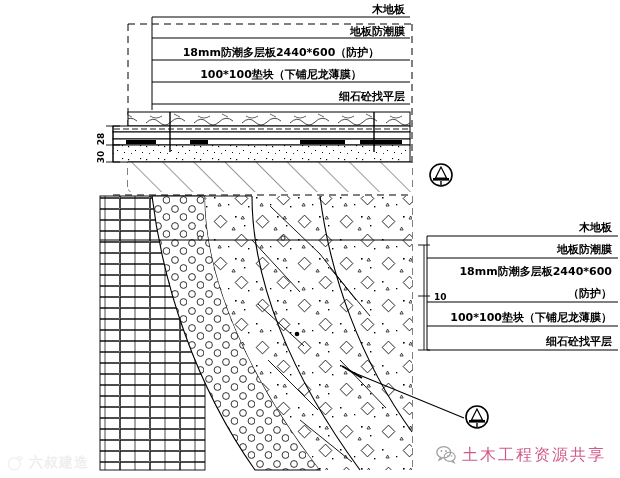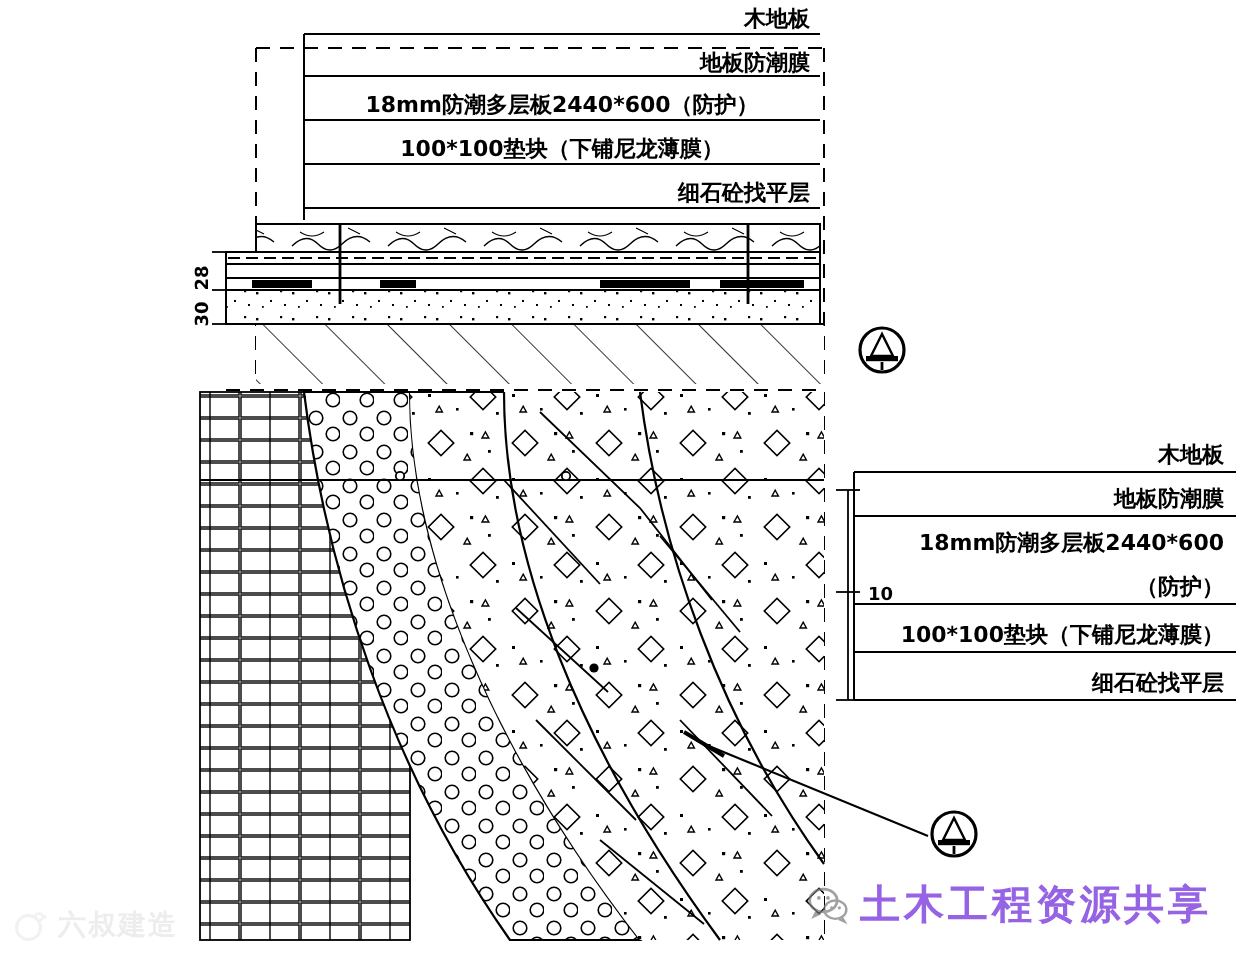--- a/index.html
+++ b/index.html
@@ -9,21 +9,21 @@
   svg{display:block;}
   .lbl{font-family:"DejaVu Sans","Liberation Sans",sans-serif;
        font-weight:700;fill:#000;}
   .dimtxt{font-family:"DejaVu Sans","Liberation Sans",sans-serif;
           font-weight:700;fill:#000;font-size:9px;}
   .wm{position:absolute;display:flex;align-items:center;gap:5px;
       pointer-events:none;user-select:none;}
   #wm-left{left:6px;bottom:6px;opacity:.17;}
   #wm-right{right:14px;bottom:12px;opacity:.72;}
   #wm-left .wtxt{font-size:14px;font-weight:700;color:#9a9a9a;letter-spacing:1px;}
-  #wm-right .wtxt{font-size:20px;font-weight:700;color:#6d28d9;letter-spacing:2px;}
+  #wm-right .wtxt{font-size:16px;font-weight:400;color:#be185d;letter-spacing:2px;}
   .wicon{width:22px;height:22px;}
   #wm-left .wicon{width:18px;height:18px;opacity:.8;}
 </style>
 </head>
 <body>
 
 <div id="stage">
 
   <svg width="620" height="478" viewBox="0 0 620 478">
     <defs>

